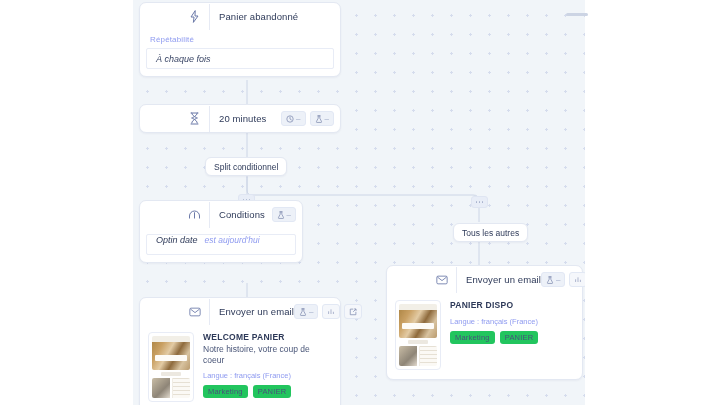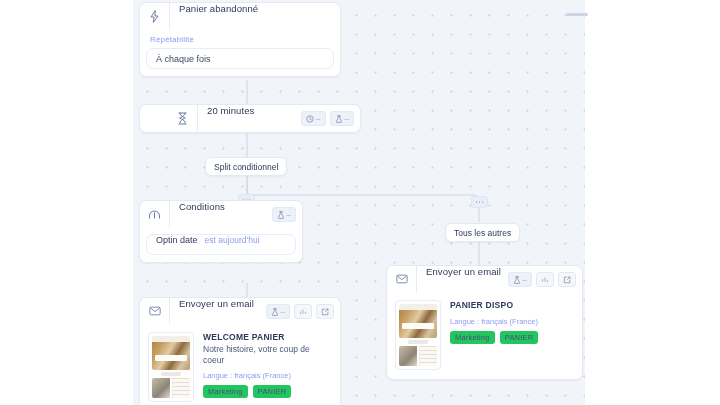--- a/index.html
+++ b/index.html
@@ -32,23 +32,24 @@
 
   
   .node {
     position: absolute;
     background: #ffffff;
     border: 1px solid #e3e8f2;
     border-radius: 7px;
     box-shadow: 0 1px 2px rgba(30,45,90,.05);
   }
   .node-head {
-    display: flex; 
+    display: flex; align-items: center;
     height: 27px;
     padding: 0 6px 0 0;
+    margin-left: 40px;
   }
   .node-ico {
     width: 30px; height: 26px;
     display: flex; align-items: center; justify-content: center;
     border-right: 1px solid #e6eaf4;
     flex: none;
   }
   .node-ico svg { display: block; }
   .node-title {
     font-size: 9.5px; color: #2e3a59; letter-spacing: .1px;
@@ -64,24 +65,24 @@
   .hbtn .dash { color: #9aa6c2; font-size: 8px; line-height: 1; }
   .hbtn svg { display: block; }
 
   
   .node-body { padding: 4px 6px 7px 6px; }
   .sub-label {
     font-size: 8px; color: #8f9bf0; letter-spacing: .15px;
     padding: 1px 2px 4px 4px;
   }
   .field {
-    border: 1px solid #e8ecf6; border-radius: 7px;
+    border: 1px solid #e8ecf6; border-radius: 2px;
     background: #fff; height: 21px;
     display: flex; align-items: center; padding: 0 9px;
-    font-size: 9px; color: #3a4666;
+    font-size: 9px; color: #3a4666; font-style: italic;
   }
   .cond-row { display: flex; align-items: flex-start; gap: 7px; }
   .cond-key { font-size: 9px; color: #2e3a59; }
   .cond-val { font-size: 8.5px; color: #8f9bf0; }
 
   
   .pill {
     position: absolute;
     background: #ffffff;
     border: 1px solid #e3e8f2;
@@ -176,21 +177,21 @@
             </svg>
         </span>
         <span class="node-title">Panier abandonné</span>
       </div>
       <div class="node-body">
         <div class="sub-label">Répétabilité</div>
         <div class="field">À chaque fois</div>
       </div>
     </div>
 
-    <div class="node" style="left:6px; top:104px; width:222px;padding-left:28px;">
+    <div class="node" style="left:6px; top:104px; width:202px;">
       <div class="node-head">
         <span class="node-ico">
           <svg width="11" height="13" viewBox="0 0 11 13">
             <path d="M2 1h7M2 12h7M2.6 1c0 3 5.8 5 5.8 5s-5.8 2-5.8 5M8.4 1c0 3-5.8 5-5.8 5s5.8 2 5.8 5" fill="none" stroke="#6b79a8" stroke-width="1" stroke-linecap="round"></path>
           </svg>
         </span>
         <span class="node-title">20 minutes</span>
         <span class="head-btns">
           <span class="hbtn">
             <svg width="8" height="8" viewBox="0 0 10 10">
@@ -249,21 +250,21 @@
         </span>
       </div>
       <div class="node-body" style="padding-top:6px;">
         <div class="field cond-row">
           <span class="cond-key">Optin date</span>
           <span class="cond-val">est aujourd'hui</span>
         </div>
       </div>
     </div>
 
-    <div class="pill" style="left:312px; top:223px;">
+    <div class="pill" style="left:320px; top:223px;">
       <span>Tous les autres</span>
     </div>
 
     <div class="node" style="left:253px; top:265px; width:197px;">
       <div class="node-head">
         <span class="node-ico">
           <svg width="12" height="10" viewBox="0 0 14 11">
             <rect x="1" y="1" width="12" height="9" rx="1.4" fill="none" stroke="#6b79a8" stroke-width="1"></rect>
             <path d="M1.6 2 7 6.2 12.4 2" fill="none" stroke="#6b79a8" stroke-width="1" stroke-linejoin="round"></path>
           </svg>

